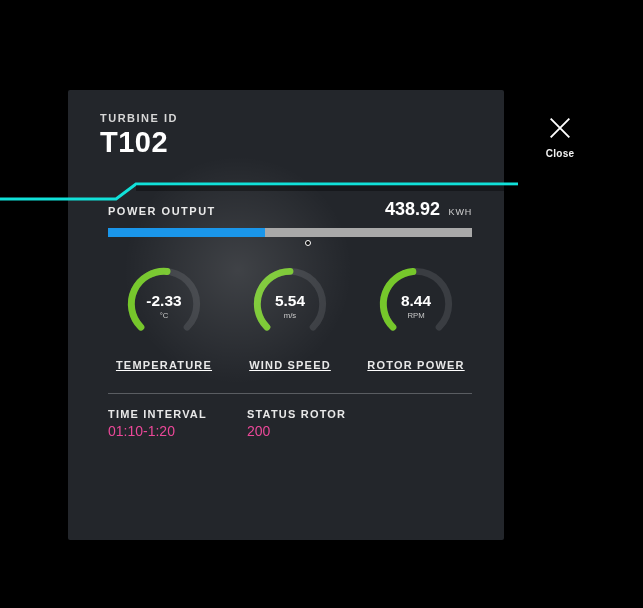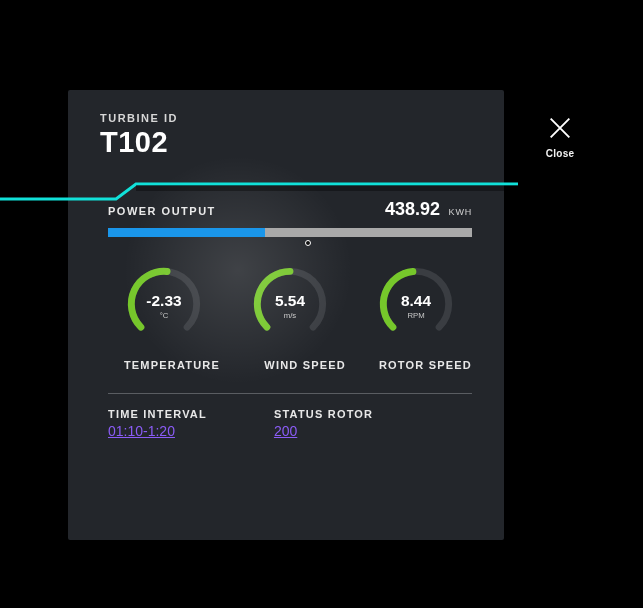--- a/index.html
+++ b/index.html
@@ -43,34 +43,34 @@
   .power-unit { font-size: 9px; font-weight: 400; letter-spacing: .8px; margin-left: 4px; color: #d0d0d0; }
 
   .bar { margin-top: 8px; width: 100%; height: 9px; background: #a9a9a9; position: relative; }
   .bar-fill { height: 100%; background: #1a96ea; }
   .bar-handle {
     position: absolute; top: 50%; transform: translate(-50%, 7px);
     width: 6px; height: 6px; border: 1px solid #fff; border-radius: 50%; background: #111;
   }
 
   .gauges { display: flex; justify-content: space-between; margin-top: 24px; }
-  .gauge { width: 112px; text-align: right; }
+  .gauge { width: 112px; text-align: center; text-decoration: underline; }
   .gauge svg { width: 86px; height: 86px; display: block; margin: 0 auto; }
   .g-track { stroke: #3a3d42; }
   .g-fill { stroke: #76c72b; }
   .g-val { font-size: 18px; font-weight: 600; fill: #fff; }
   .g-unit { font-size: 9px; fill: #c8c8c8; }
   .g-label { font-size: 11px; letter-spacing: 1.2px; font-weight: 700; margin-top: 12px; color: #e8e8e8; }
 
   .divider { border: none; border-top: 1px solid #5a5d62; margin: 22px 0 14px 0; }
 
-  .info-row { display: flex; gap: 27px; }
+  .info-row { display: flex; }
   .info-col { margin-right: 40px; }
   .info-label { font-size: 11px; letter-spacing: 1.2px; font-weight: 700; color: #e8e8e8; }
-  .info-val { font-size: 14px; margin-top: 3px; color: #8b5cf6; text-decoration: underline; }
+  .info-val { font-size: 14px; margin-top: 3px; color: #ec4899; }
 
   .side-actions { position: absolute; left: 520px; top: 114px; width: 80px; text-align: center; }
   .side-btn { display: flex; flex-direction: column; align-items: center; cursor: pointer; margin-bottom: 56px; color:#f2f2f2; }
   .side-btn svg { width: 28px; height: 28px; }
   .side-btn-label { font-size: 10px; font-weight: 700; margin-top: 6px; letter-spacing: .3px; }
 </style>
 </head>
 <body>
 
 <div class="panel">
@@ -119,21 +119,21 @@
         </svg>
         <div class="g-label">WIND SPEED</div>
       </div>
       <div class="gauge">
         <svg viewBox="0 0 100 100">
           <path class="g-track" d="M 23.129942314911187 76.8700576850888 A 38 38 0 1 1 76.87005768508881 76.8700576850888" fill="none" stroke-width="8" stroke-linecap="round"></path>
           <path class="g-fill" d="M 23.129942314911187 76.8700576850888 A 38 38 0 0 1 46.423884093896454 12.168645345082957" fill="none" stroke-width="8" stroke-linecap="round"></path>
           <text x="50" y="52" text-anchor="middle" class="g-val">8.44</text>
           <text x="50" y="66" text-anchor="middle" class="g-unit">RPM</text>
         </svg>
-        <div class="g-label">ROTOR SPEED</div>
+        <div class="g-label">ROTOR POWER</div>
       </div>
     </div>
 
     <hr class="divider">
 
     <div class="info-row">
       <div class="info-col">
         <div class="info-label">TIME INTERVAL</div>
         <div class="info-val">01:10-1:20</div>
       </div>

